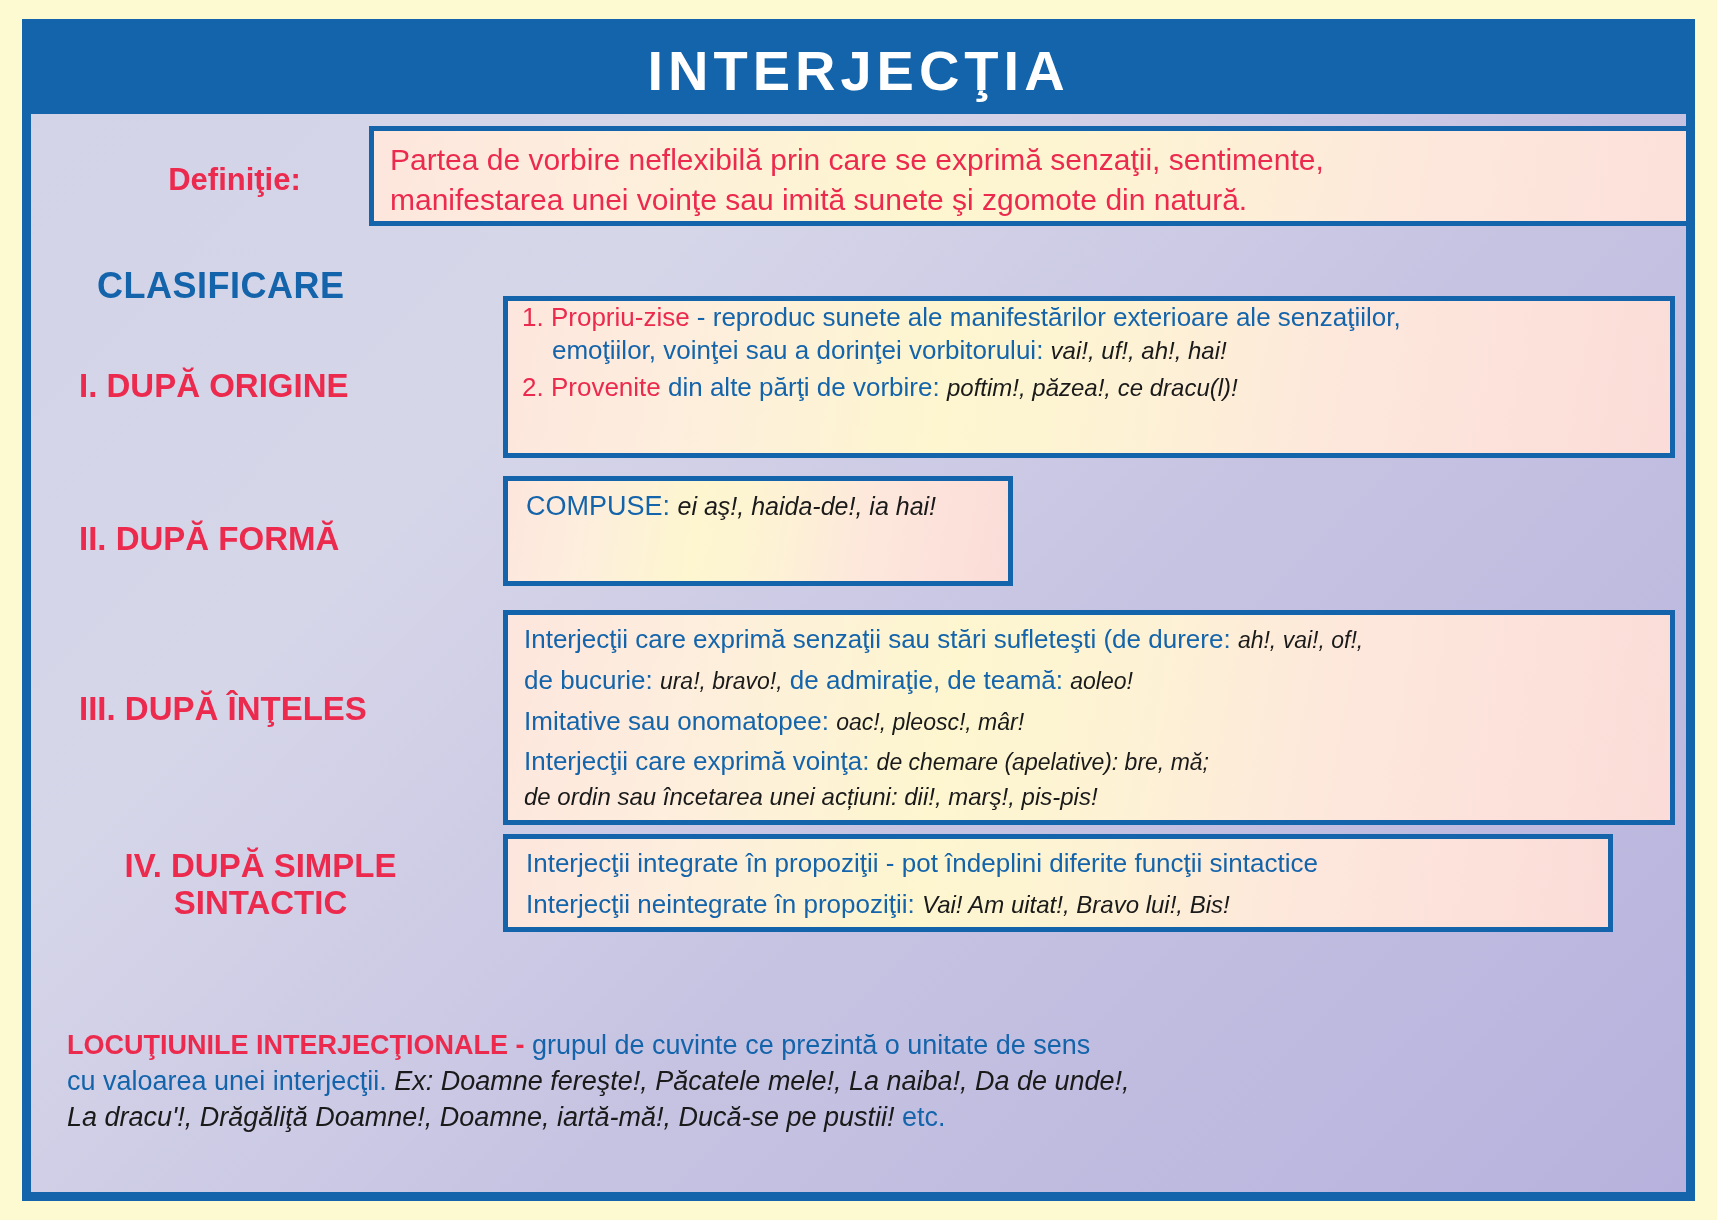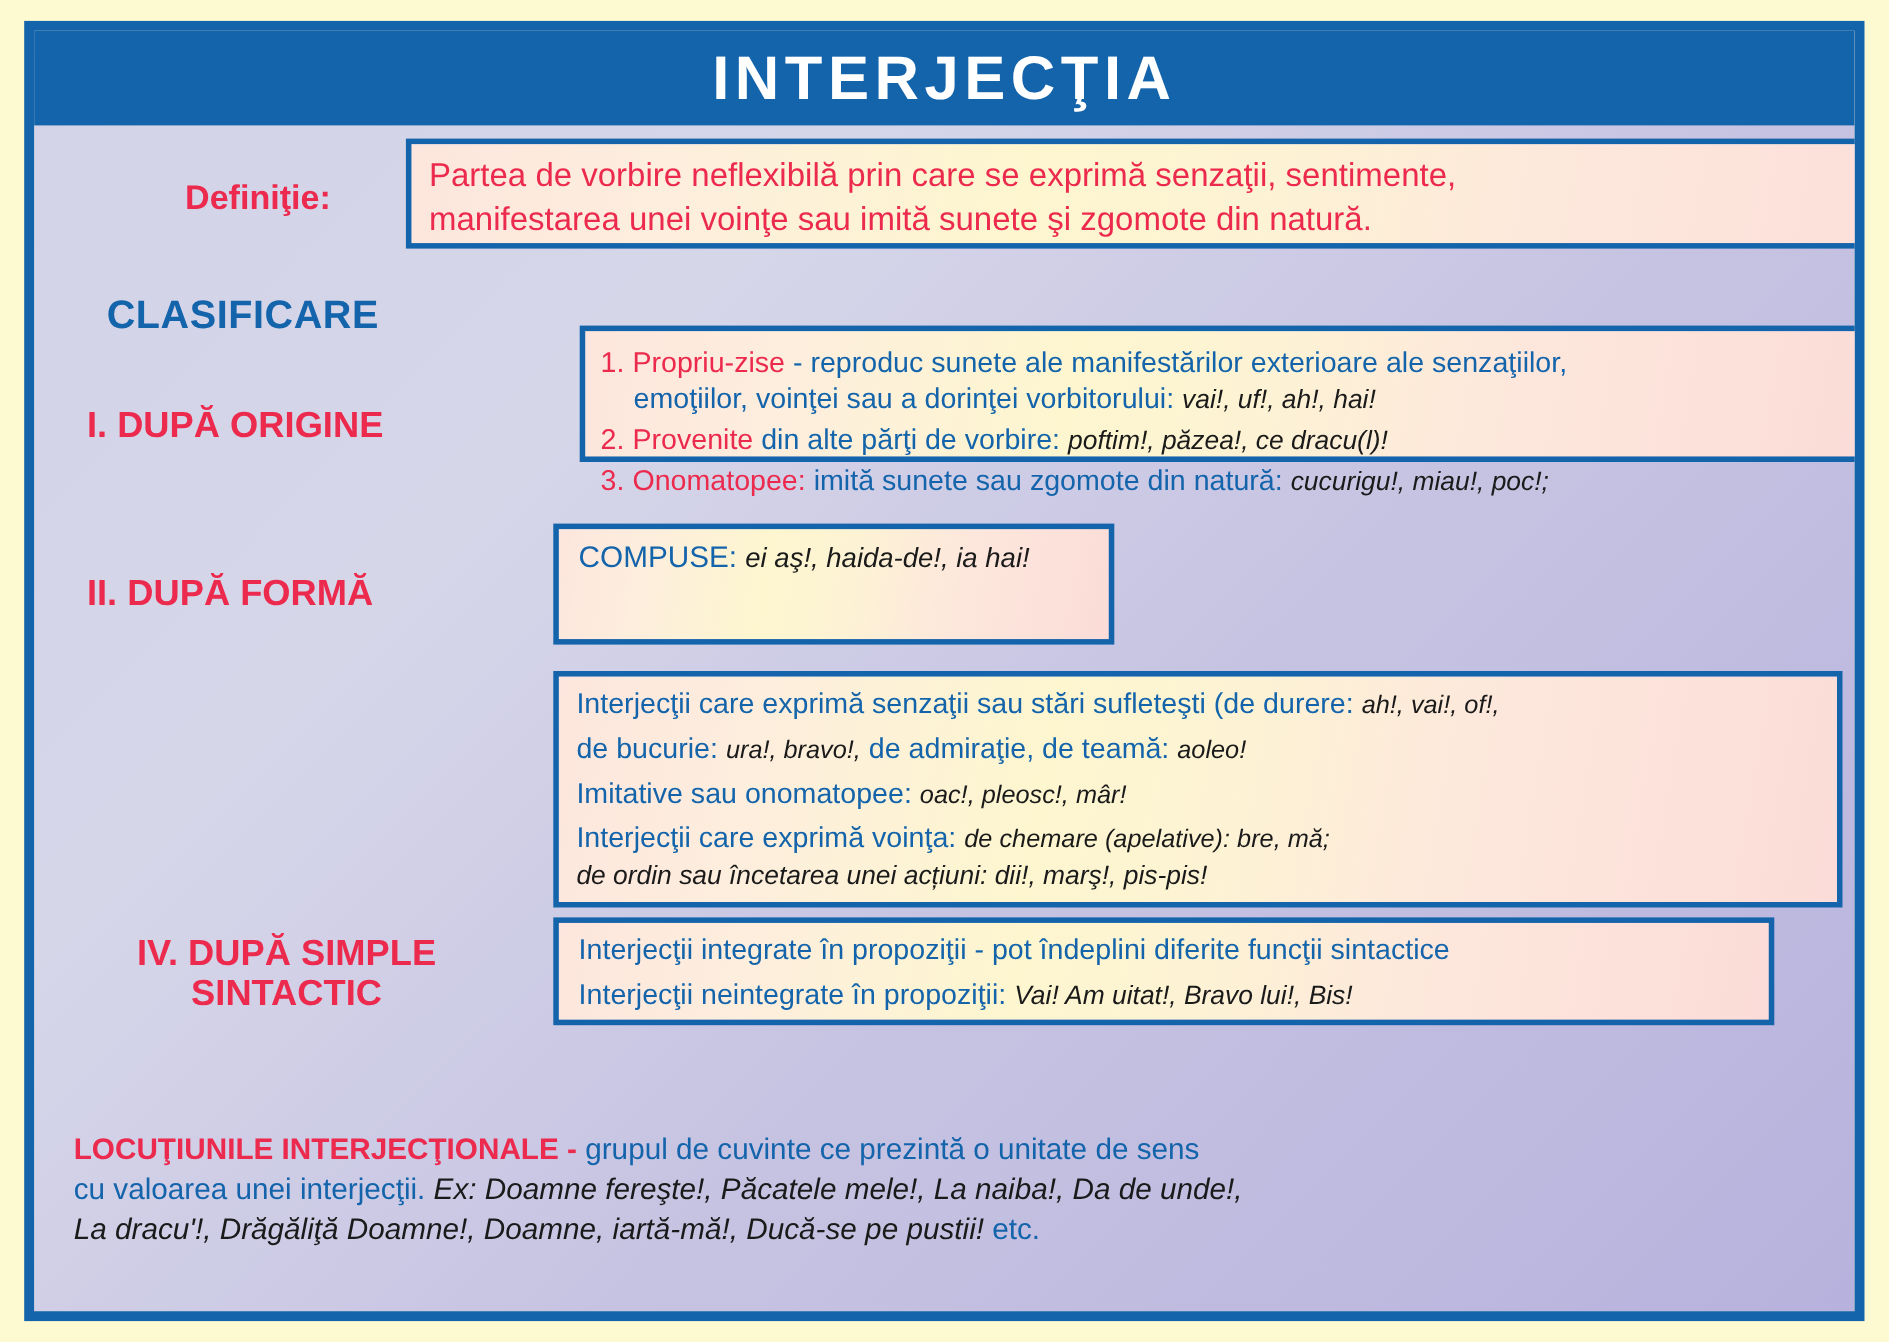--- a/index.html
+++ b/index.html
@@ -110,23 +110,22 @@
   #label-sintactic {
     left: 42px; top: 820px; font-size: 33px;
     width: 375px; text-align: center;
   }
 
   
   #box-origine {
     left: 472px;
     top: 268px;
     width: 1172px;
-    height: 124px;
-    padding: 12px 14px 0 14px;
-    margin-left: 24px;
+    height: 162px;
+    padding: 0 14px 0 14px;
   }
   .num-item {
     color: #1464ab;
     font-size: 26px;
     line-height: 1.28;
     display: block;
     margin-bottom: 3px;
   }
   .num-item .num { color: #ec2a4d; }
   .num-item .kw  { color: #ec2a4d; }
@@ -243,37 +242,33 @@
         <span class="ex">vai!, uf!, ah!, hai!</span>
       </span>
     </span>
 
     <span class="num-item">
       <span class="num">2.</span>
       <span class="kw">Provenite</span><span> din alte părţi de vorbire:</span>
       <span class="ex">poftim!, păzea!, ce dracu(l)!</span>
     </span>
 
-    <span class="num-item">
-      <span class="num">3.</span>
-      <span class="kw">Onomatopee:</span><span> imită sunete sau zgomote din natură:</span>
-      <span class="ex">cucurigu!, miau!, poc!;</span>
-    </span>
 
   </div>
 
   <div class="side-label" id="label-forma">II. DUPĂ FORMĂ</div>
 
   <div class="box" id="box-forma">
     <span class="form-row">
       <span>COMPUSE:</span>
       <span class="ex">ei aş!, haida-de!, ia hai!</span>
     </span>
   </div>
 
+  <div class="side-label" id="label-inteles">III. DUPĂ ÎNŢELES</div>
 
   <div class="box" id="box-inteles">
 
     <span class="mean-row">
       <span>Interjecţii care exprimă senzaţii sau stări sufleteşti (de durere:</span>
       <span class="ex">ah!, vai!, of!,</span>
     </span>
 
     <span class="mean-row">
       <span>de bucurie:</span>

